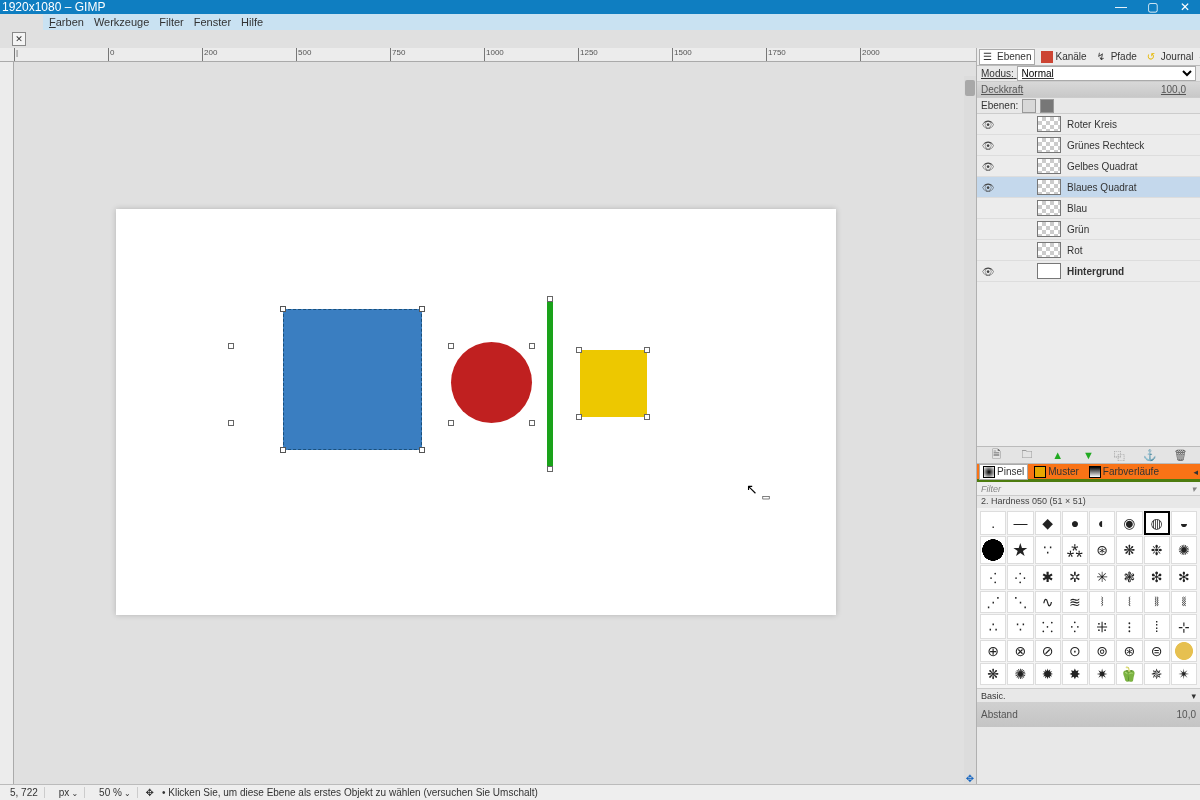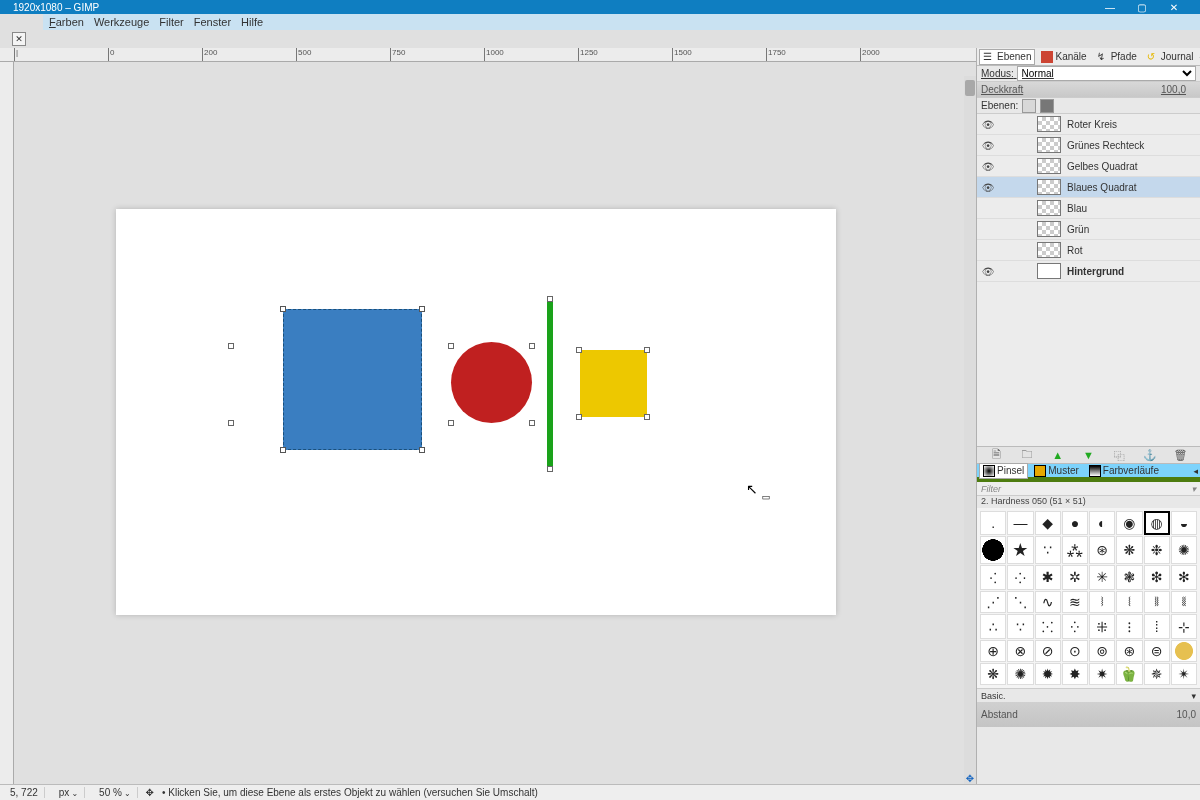--- a/index.html
+++ b/index.html
@@ -1,19 +1,19 @@
 <!DOCTYPE html>
 <html><head>
 <meta charset="utf-8">
 <style>
 * { box-sizing: border-box; margin: 0; padding: 0; font-family: "Segoe UI", Tahoma, sans-serif; }
 body { background: #e0e0e0; width: 1200px; height: 800px; overflow: hidden; font-size: 11px; color: #333; }
 
 
-.titlebar { height: 14px; background: #0f7ec1; color: #fff; display: flex; align-items: center; justify-content: space-between; font-size: 10px; padding: 0 13px; }
+.titlebar { height: 14px; background: #0f7ec1; color: #fff; display: flex; align-items: center; justify-content: space-between; font-size: 12px; padding: 0 2px; }
 .titlebar .win-controls { display: flex; gap: 18px; padding-right: 6px; }
 .titlebar .win-controls span { cursor: pointer; width: 14px; text-align: center; }
 
 
 .menubar { height: 16px; background: #c9e2f2; display: flex; align-items: center; gap: 10px; padding: 0 6px; font-size: 11px; margin-left: 43px; }
 .menubar span { cursor: pointer; }
 .menubar span u { text-decoration: underline; }
 
 
 .tabrow { height: 18px; background: #e0e0e0; display: flex; align-items: center; padding: 0 4px; }
@@ -57,21 +57,21 @@
 .eye { width: 14px; text-align: center; color: #444;}
 .thumb { width: 24px; height: 16px; border: 1px solid #777; background: repeating-conic-gradient(#ccc 0 25%, #fff 0 50%) 0 0/8px 8px;}
 .thumb.white { background: #fff;}
 .layer .name { flex: 1;}
 .layer .name.bold { font-weight: bold;}
 .layers-fill { height: 164px; background: #ececec;}
 
 .layer-buttons { height: 18px; display: flex; align-items: center; justify-content: space-around; padding: 0 4px; border-top: 1px solid #bbb; border-bottom: 1px solid #bbb; background: #e4e4e4;}
 .layer-buttons span { width: 14px; height: 14px; display: flex; align-items: center; justify-content: center; font-size: 11px; color: #555; cursor: pointer;}
 
-.brush-tabs { height: 18px; display: flex; align-items: center; gap: 2px; padding: 1px 2px; border-bottom: 5px solid #4d7c0f; background: #7dd3fc;}
+.brush-tabs { height: 18px; display: flex; align-items: center; gap: 2px; padding: 1px 2px; border-bottom: 3px solid #4d7c0f; background: #f97316;}
 .filter-row { height: 14px; background: #eee; display: flex; align-items: center; padding: 0 4px; font-size: 9px; font-style: italic; color: #888; border-bottom: 1px solid #ccc; justify-content: space-between;}
 .brush-info { height: 12px; font-size: 9px; padding: 0 4px; color: #444;}
 .brush-grid { height: 180px; background: #f4f4f4; padding: 3px; display: grid; grid-template-columns: repeat(8, 1fr); gap: 1px; overflow: hidden;}
 .brush-cell { background: #fff; border: 1px solid #ddd; display: flex; align-items: center; justify-content: center; font-size: 14px; color: #222;}
 .brush-cell.sel { border: 2px solid #000;}
 .brush-bottom { height: 14px; display:flex; align-items:center; padding:0 4px; font-size:9px; border-top:1px solid #ccc; justify-content: space-between; background:#e8e8e8;}
 .spacing-row { height: 25px; display: flex; align-items: center; padding: 0 4px; font-size: 10px; gap: 4px; background: linear-gradient(#d0d0d0,#c4c4c4); color:#555;}
 
 
 .statusbar { height: 16px; background: #eee; border-top: 1px solid #bbb; display: flex; align-items: center; font-size: 10px; gap: 8px; padding: 0 4px;}

